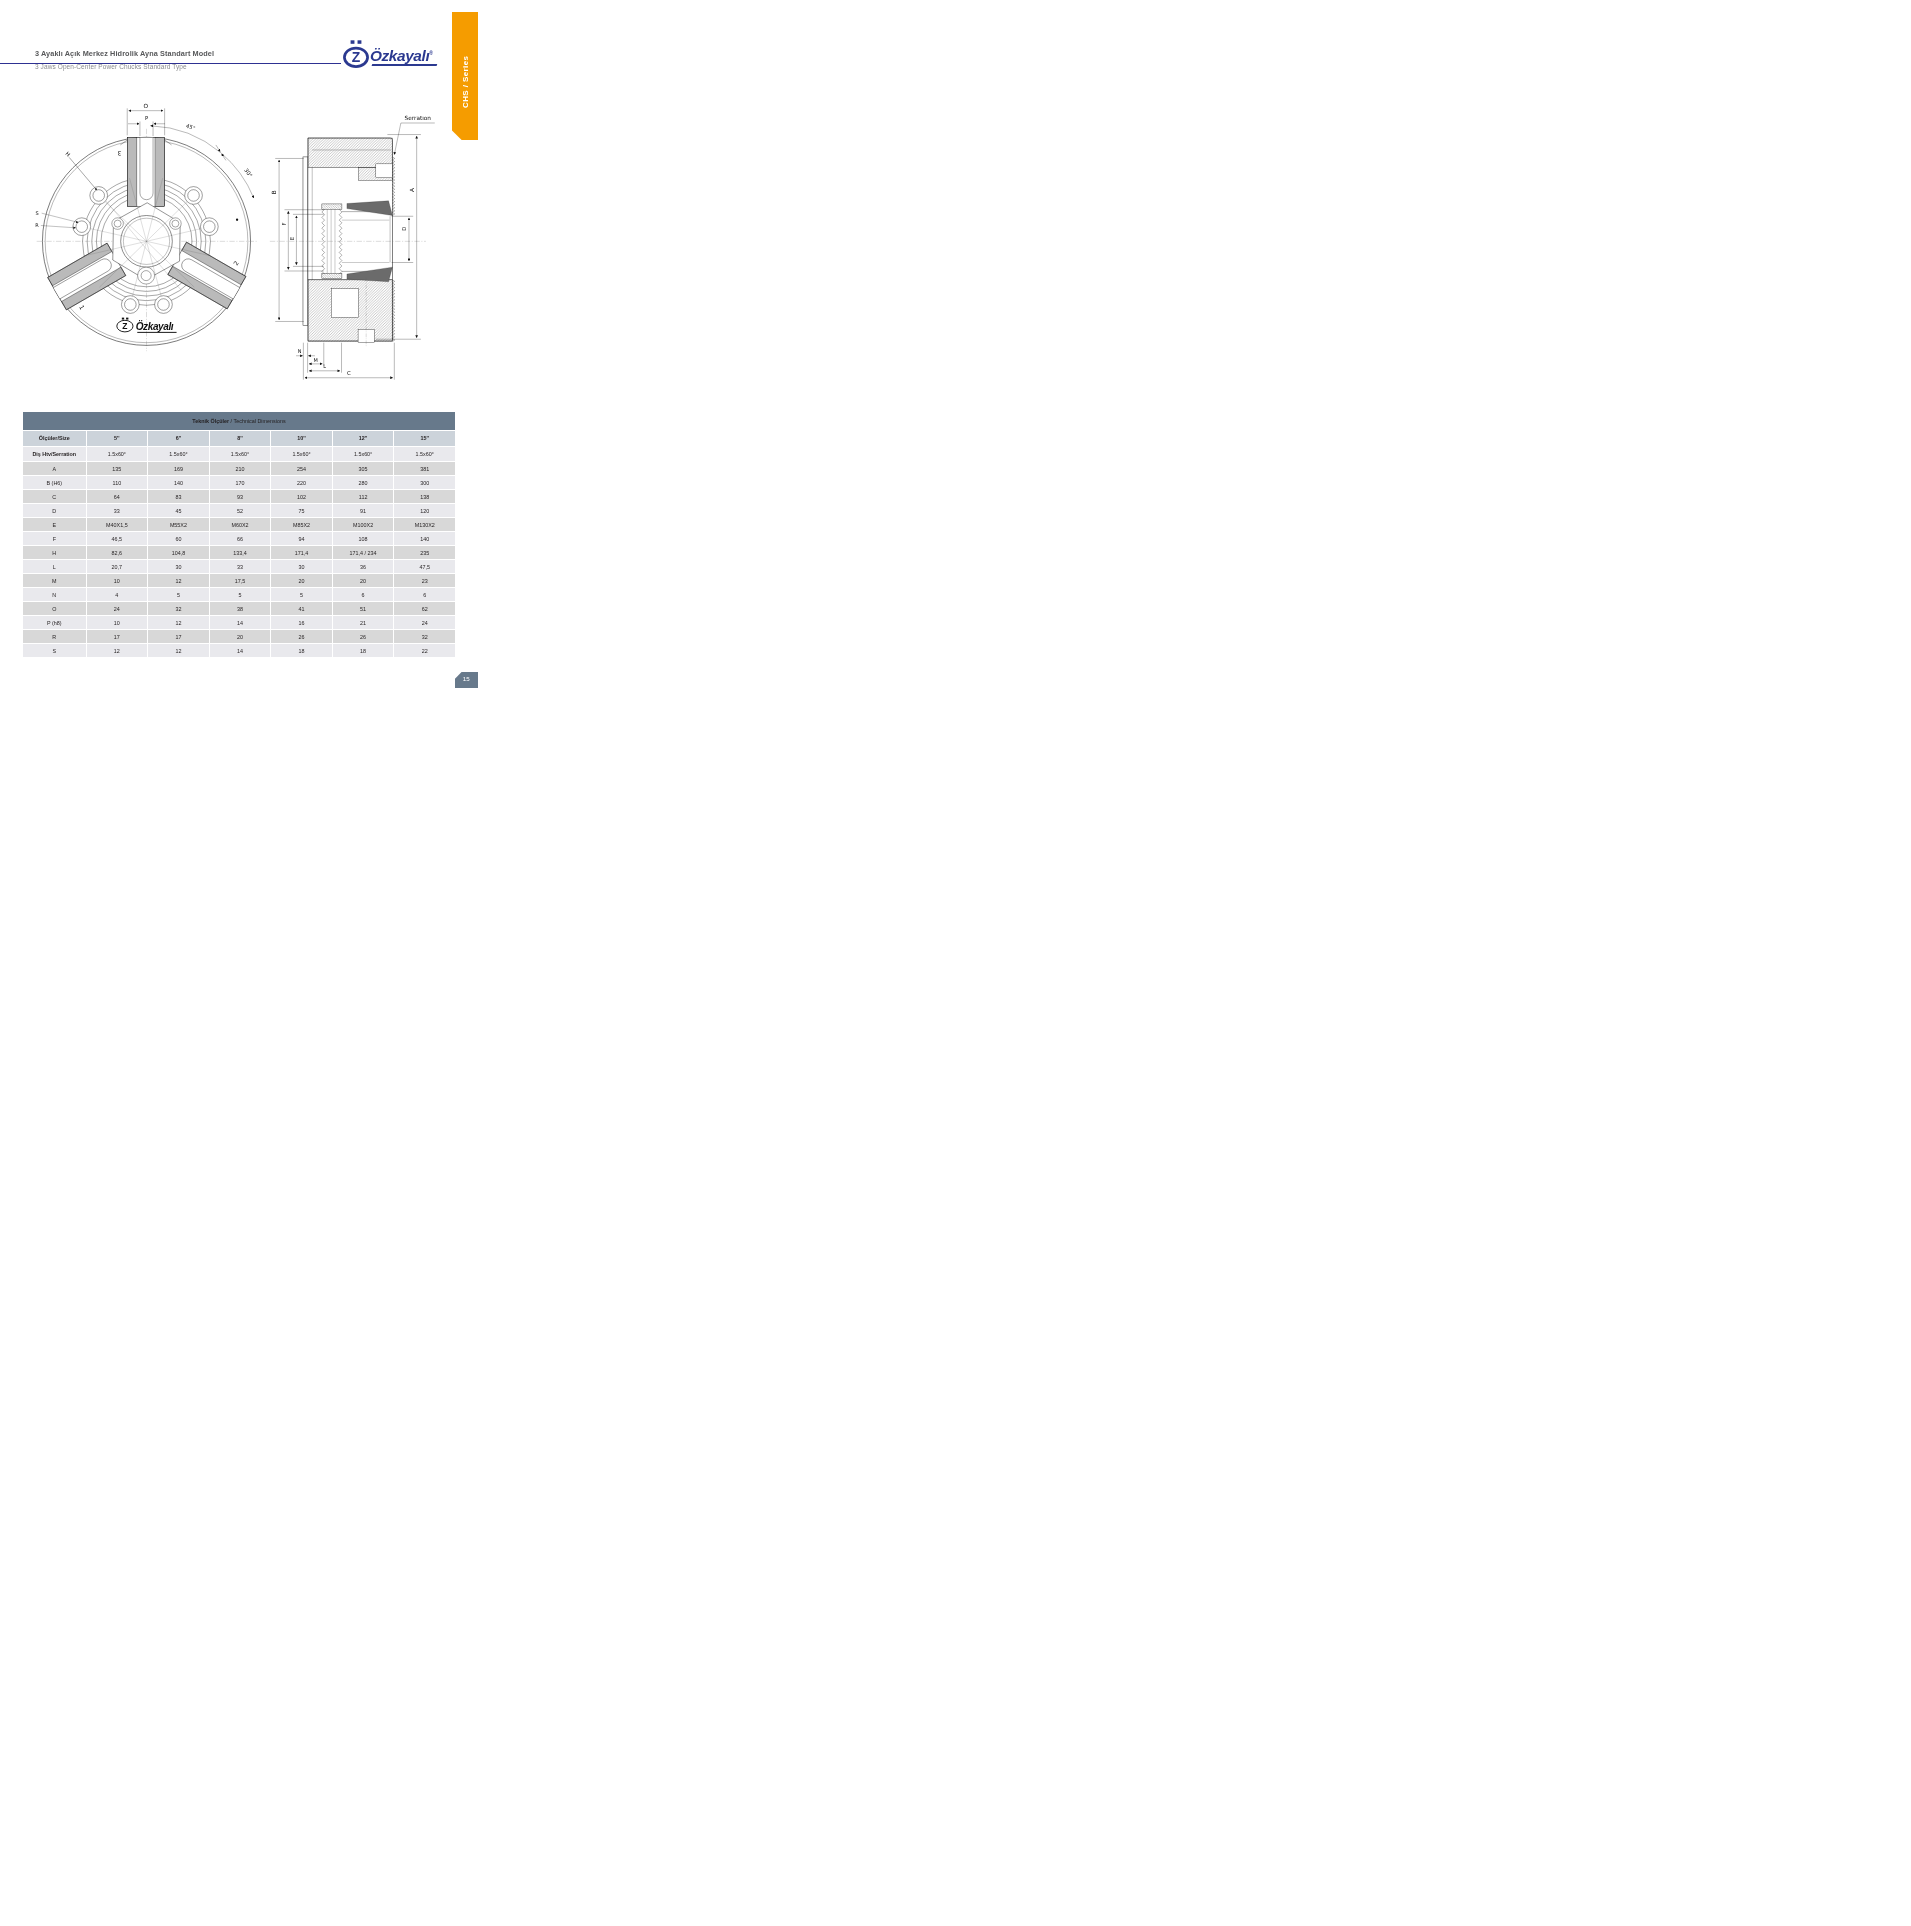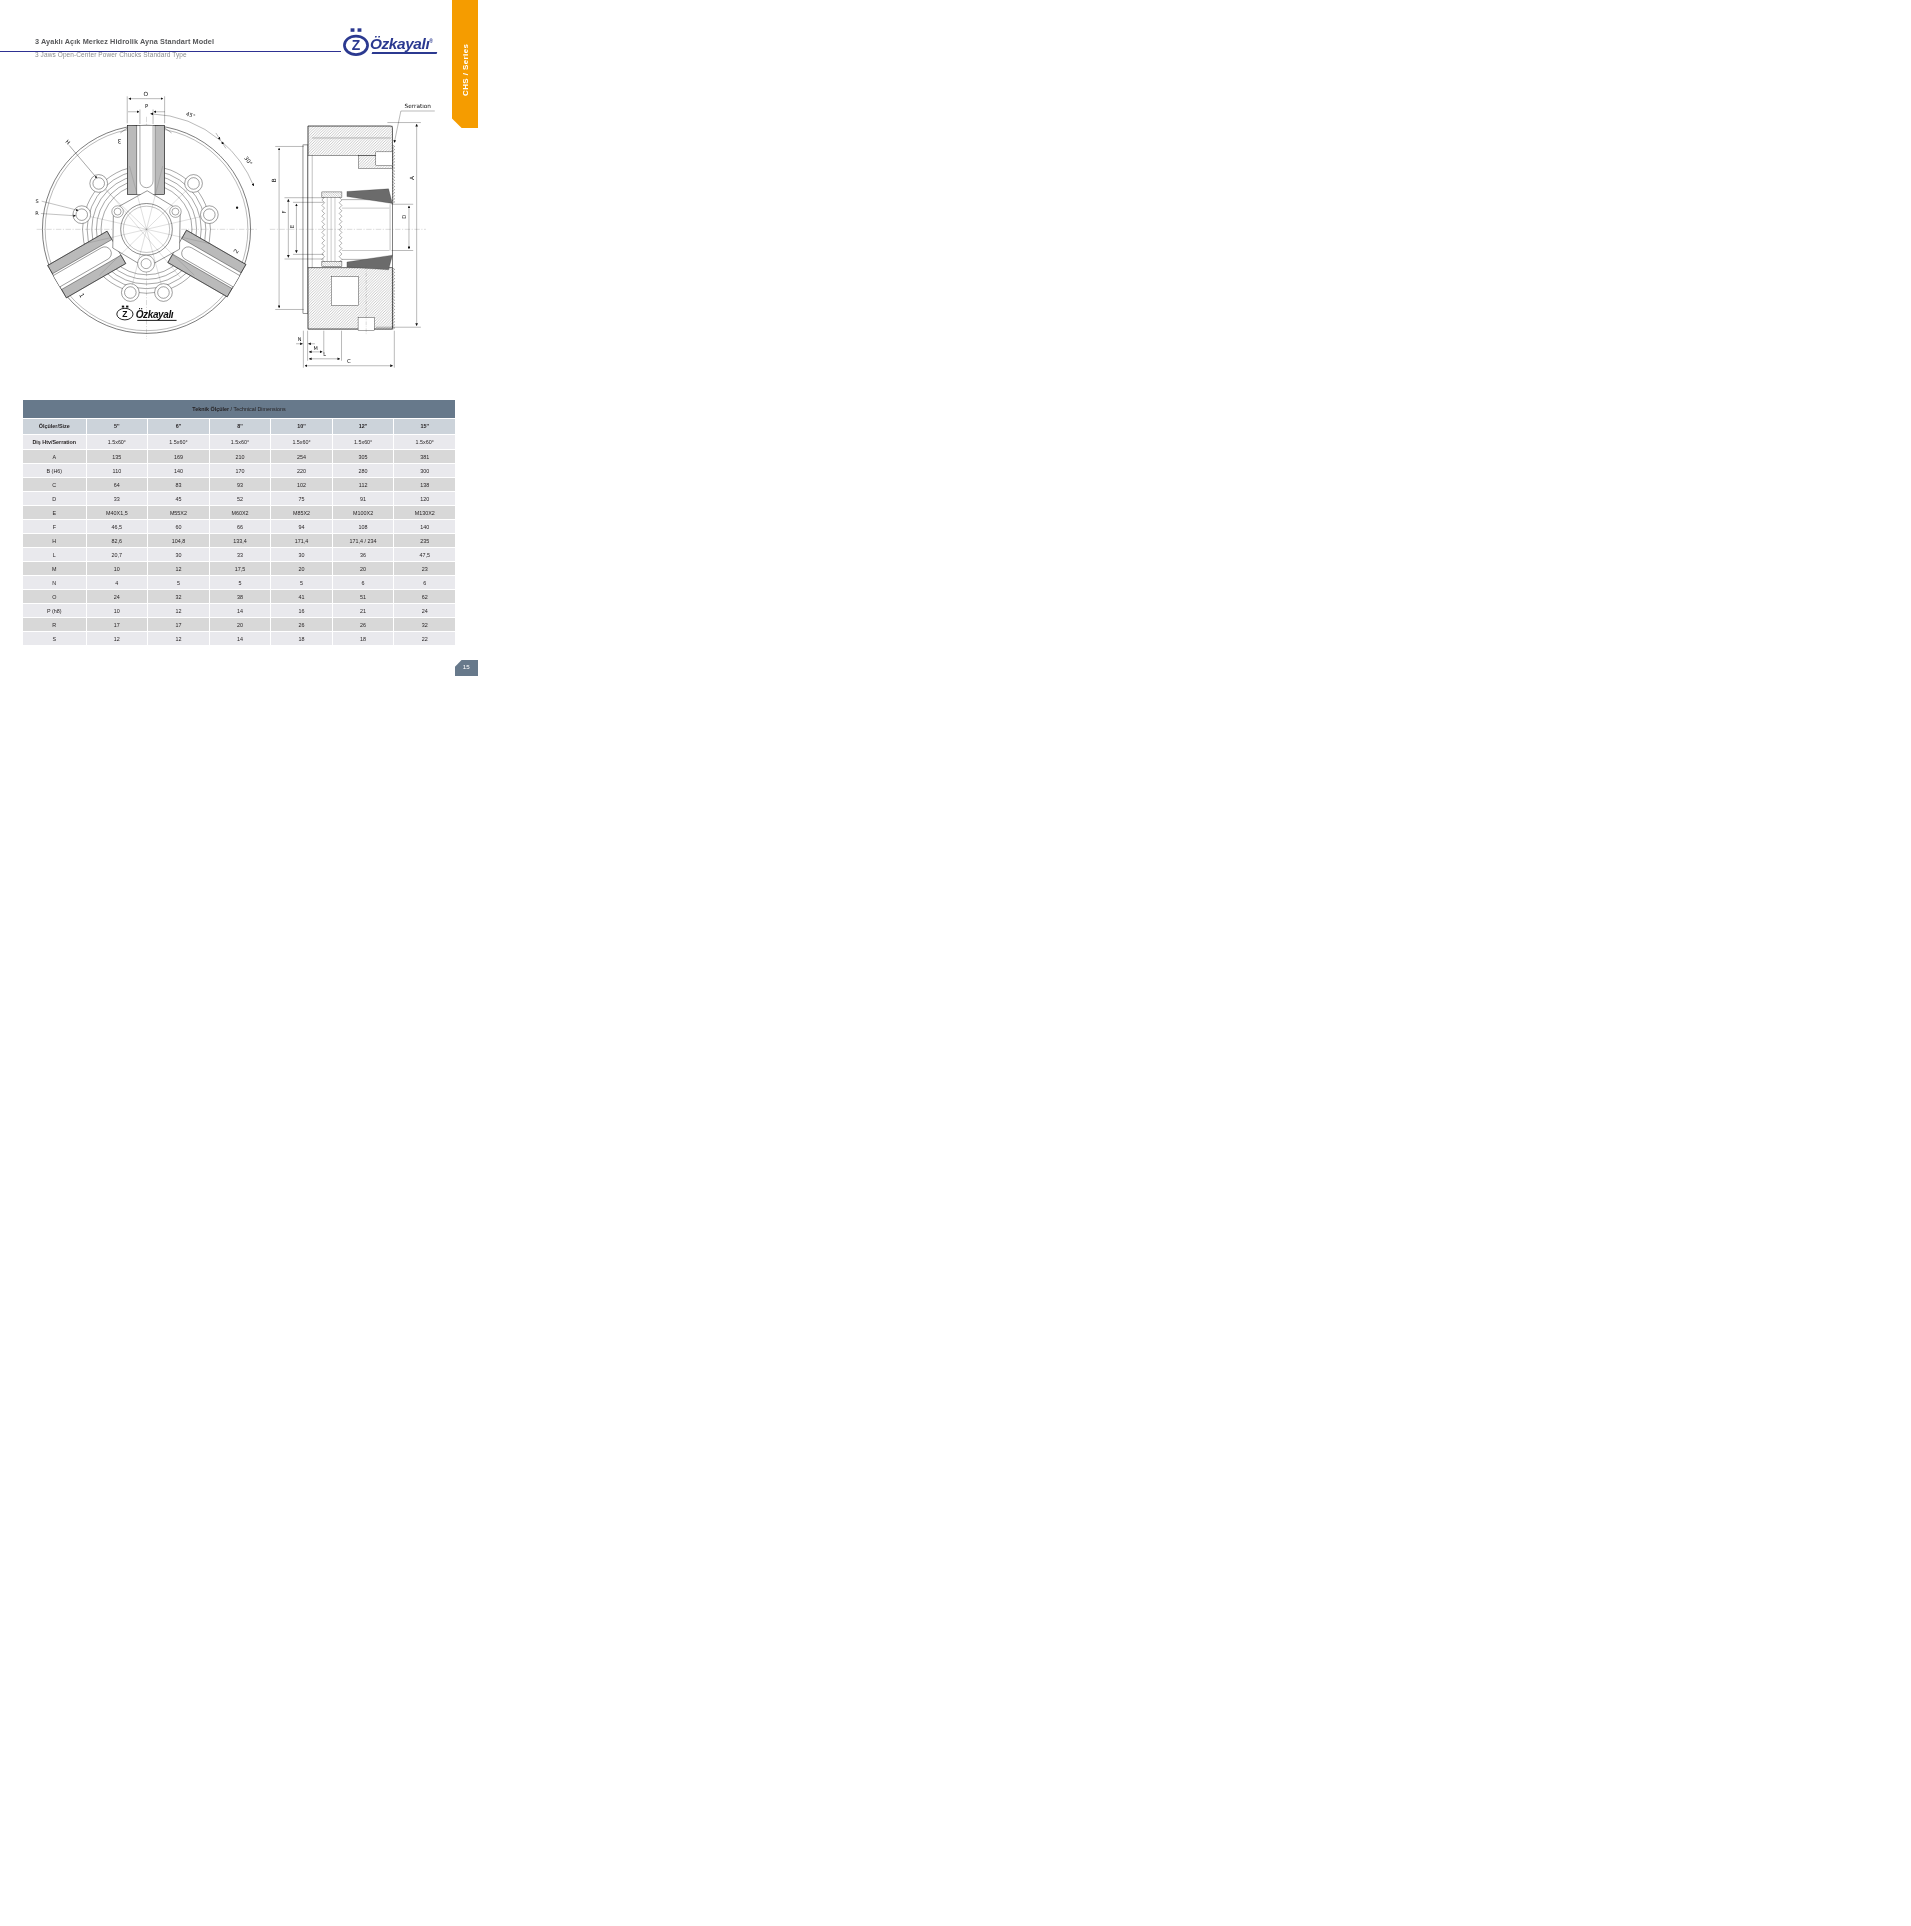--- a/index.html
+++ b/index.html
@@ -1,17 +1,17 @@
 <!DOCTYPE html>
 <html style="font-size:6.2px"><head>
 <meta charset="utf-8">
 <style>
   html,body{margin:0;padding:0;background:#ffffff;}
   body{font-family:"Liberation Sans",sans-serif;}
-  #page{position:relative;width:478px;height:676px;background:#fff;overflow:hidden;}
+  #page{position:relative;width:478px;height:676px;background:#fff;overflow:hidden;margin-top:12px;}
 
   
   #title-block{position:absolute;left:35px;top:37px;width:308px;}
   .title-tr{font-size:7.3px;font-weight:bold;color:#57585a;letter-spacing:0.1px;}
   .title-en{font-size:6.5px;font-weight:400;color:#8a8c8f;margin-top:5.4px;letter-spacing:0.1px;}
   #blue-rule{position:absolute;left:0;top:51px;width:341px;height:1.2px;background:#2e3192;}
 
   
   #brand{position:absolute;left:342px;top:26px;width:96px;height:35px;}
   #brand .word{position:absolute;left:28px;top:8.5px;font-size:15.4px;font-weight:bold;font-style:italic;color:#2b3990;letter-spacing:-0.4px;}

